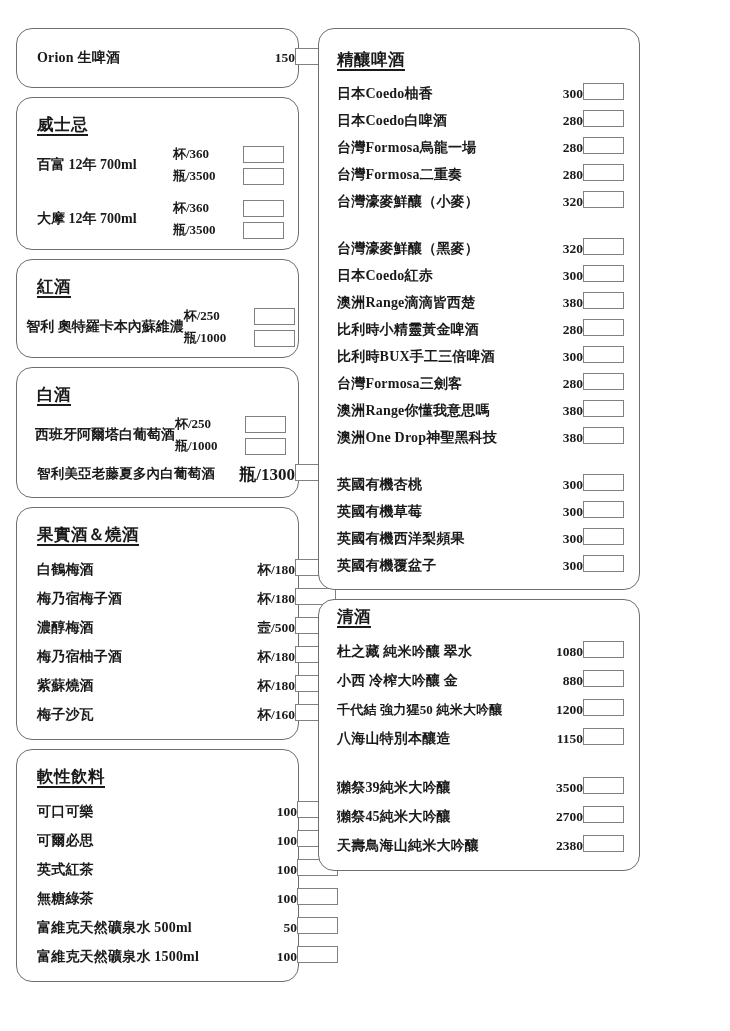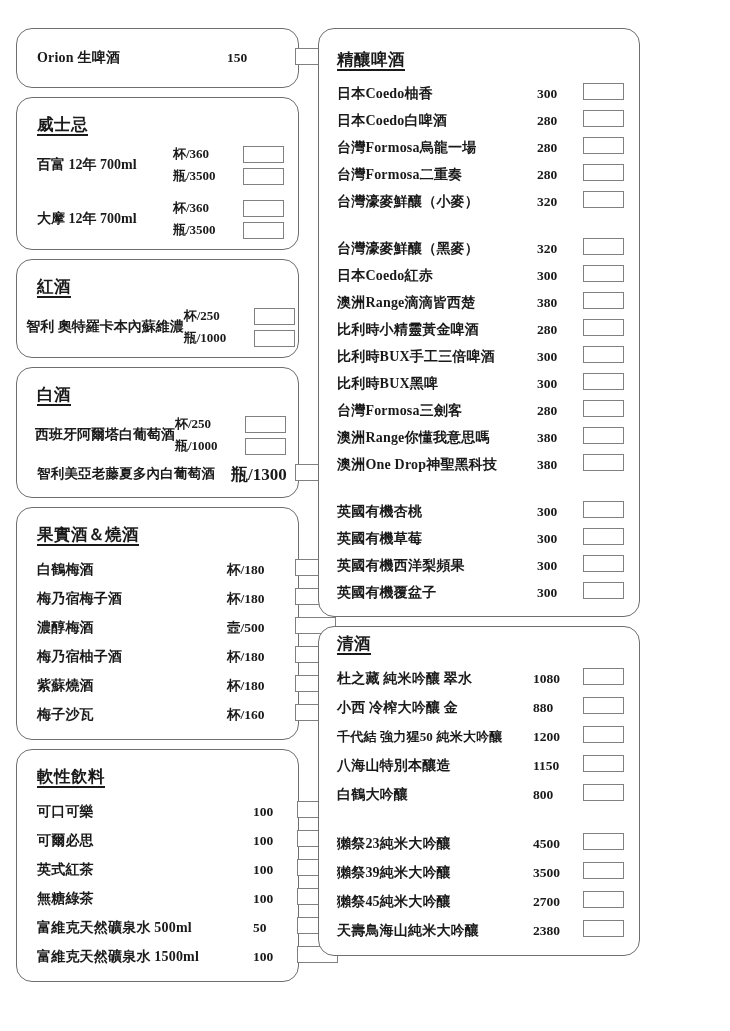--- a/index.html
+++ b/index.html
@@ -63,21 +63,21 @@
 
   .name {
     font-weight: bold;
     font-size: 14px;
     letter-spacing: 0.2px;
     white-space: nowrap;
   }
   .price {
     font-weight: bold;
     font-size: 13.5px;
-    text-align: left;
+    text-align: right;
     white-space: nowrap;
   }
   .price.small { font-size: 17px; }
 
   .chk {
     display: inline-block;
     width: 41px;
     height: 17px;
     border: 1.2px solid #808080;
     background: #ffffff;
@@ -383,25 +383,20 @@
             <td class="name">比利時小精靈黃金啤酒</td>
             <td class="price">280</td>
             <td class="chk-cell"><span class="chk"></span></td>
           </tr>
           <tr class="row-beer">
             <td class="name">比利時BUX手工三倍啤酒</td>
             <td class="price">300</td>
             <td class="chk-cell"><span class="chk"></span></td>
           </tr>
           <tr class="row-beer">
-            <td class="name">比利時BUX黑啤</td>
-            <td class="price">300</td>
-            <td class="chk-cell"><span class="chk"></span></td>
-          </tr>
-          <tr class="row-beer">
             <td class="name">台灣Formosa三劍客</td>
             <td class="price">280</td>
             <td class="chk-cell"><span class="chk"></span></td>
           </tr>
           <tr class="row-beer">
             <td class="name">澳洲Range你懂我意思嗎</td>
             <td class="price">380</td>
             <td class="chk-cell"><span class="chk"></span></td>
           </tr>
           <tr class="row-beer">
@@ -460,36 +455,26 @@
           <tr class="row-sake">
             <td class="name" style="font-size:13px">千代結  強力猩50  純米大吟釀</td>
             <td class="price">1200</td>
             <td class="chk-cell"><span class="chk"></span></td>
           </tr>
           <tr class="row-sake">
             <td class="name">八海山特別本釀造</td>
             <td class="price">1150</td>
             <td class="chk-cell"><span class="chk"></span></td>
           </tr>
-          <tr class="row-sake">
-            <td class="name">白鶴大吟釀</td>
-            <td class="price">800</td>
-            <td class="chk-cell"><span class="chk"></span></td>
-          </tr>
 
           <tr class="spacer">
               <td colspan="3"></td>
             </tr>
 
           <tr class="row-sake">
-            <td class="name">獺祭23純米大吟釀</td>
-            <td class="price">4500</td>
-            <td class="chk-cell"><span class="chk"></span></td>
-          </tr>
-          <tr class="row-sake">
             <td class="name">獺祭39純米大吟釀</td>
             <td class="price">3500</td>
             <td class="chk-cell"><span class="chk"></span></td>
           </tr>
           <tr class="row-sake">
             <td class="name">獺祭45純米大吟釀</td>
             <td class="price">2700</td>
             <td class="chk-cell"><span class="chk"></span></td>
           </tr>
           <tr class="row-sake">

